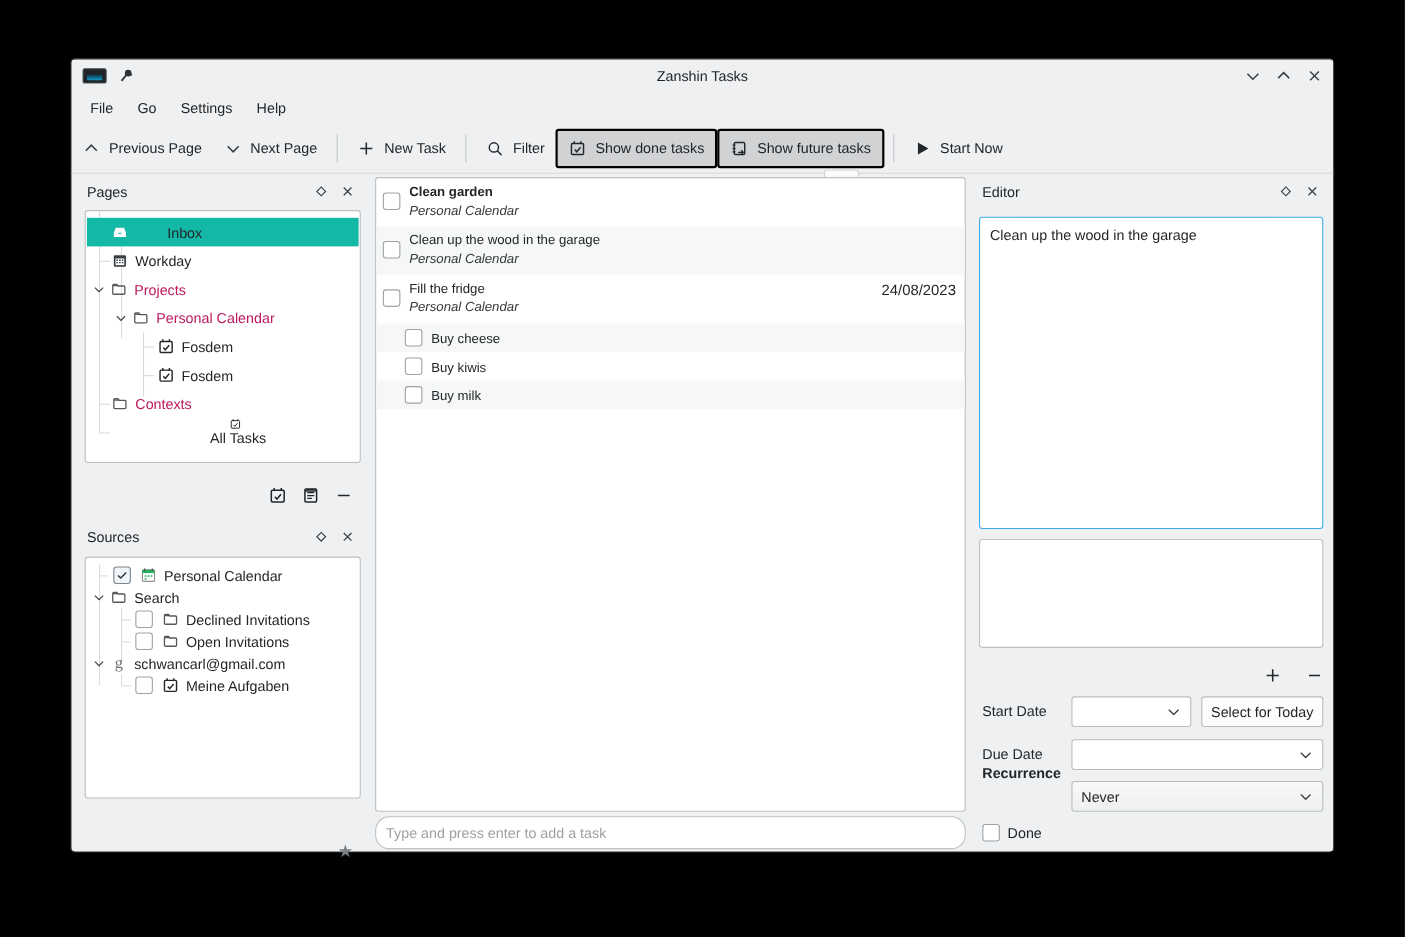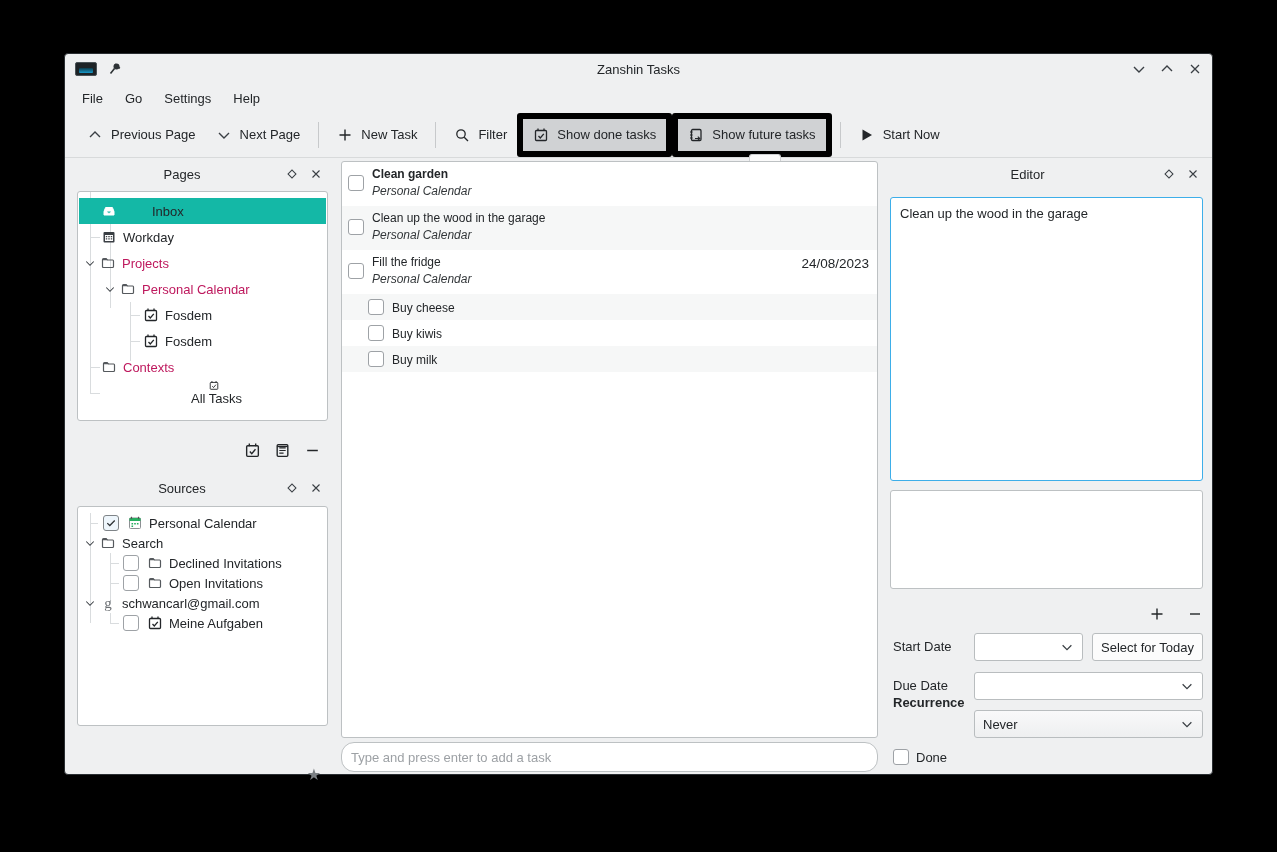--- a/index.html
+++ b/index.html
@@ -19,29 +19,29 @@
   .win-title { position:absolute; left:0; right:0; text-align:center; color:#232629; }
   .win-buttons { position:absolute; right:8px; top:0; height:30px; display:flex; align-items:center; gap:10px; }
   .win-btn { width:18px; height:18px; display:flex; align-items:center; justify-content:center; }
 
   
   .menubar { position:absolute; left:0; top:30px; right:0; height:28px; display:flex; align-items:center; padding-left:6px; }
   .menu-item { padding:4px 11px; border-radius:3px; }
 
   
   .toolbar { position:absolute; left:0; top:58px; right:0; height:46px; display:flex; align-items:center;
-             padding-left:12px; border-bottom:1px solid #d8dadb; }
+             border-bottom:1px solid #d8dadb; }
   .tb-btn { display:flex; align-items:center; gap:8px; padding:8px 10px; border-radius:3px; white-space:nowrap; }
-  .tb-btn.pressed { background:#d0d2d4; border:6px solid #000000; }
+  .tb-btn.pressed { background:#d0d2d4; border:2px solid #000000; }
   .tb-sep { width:1px; height:26px; background:#c7c9cb; margin:0 8px; }
   .ic { display:inline-block; vertical-align:middle; }
 
   
   .panel { position:absolute; }
-  .panel-header { height:26px; display:flex; align-items:center; padding:0 8px;text-align:center; }
+  .panel-header { height:26px; display:flex; align-items:center; padding:0 8px; }
   .panel-title { flex:1; }
   .panel-icons { display:flex; gap:10px; align-items:center; }
   .white-box { background:#fff; border:1px solid #bdc1c3; border-radius:3px; position:absolute; overflow:hidden; }
 
   
   .tree-row { position:absolute; left:1px; right:1px; display:flex; align-items:center; }
   .pages-row { height:26px; }
   .sources-row { height:20px; }
   .tree-label { margin-left:6px; white-space:nowrap; }
   .dim { color:#be185d; }

